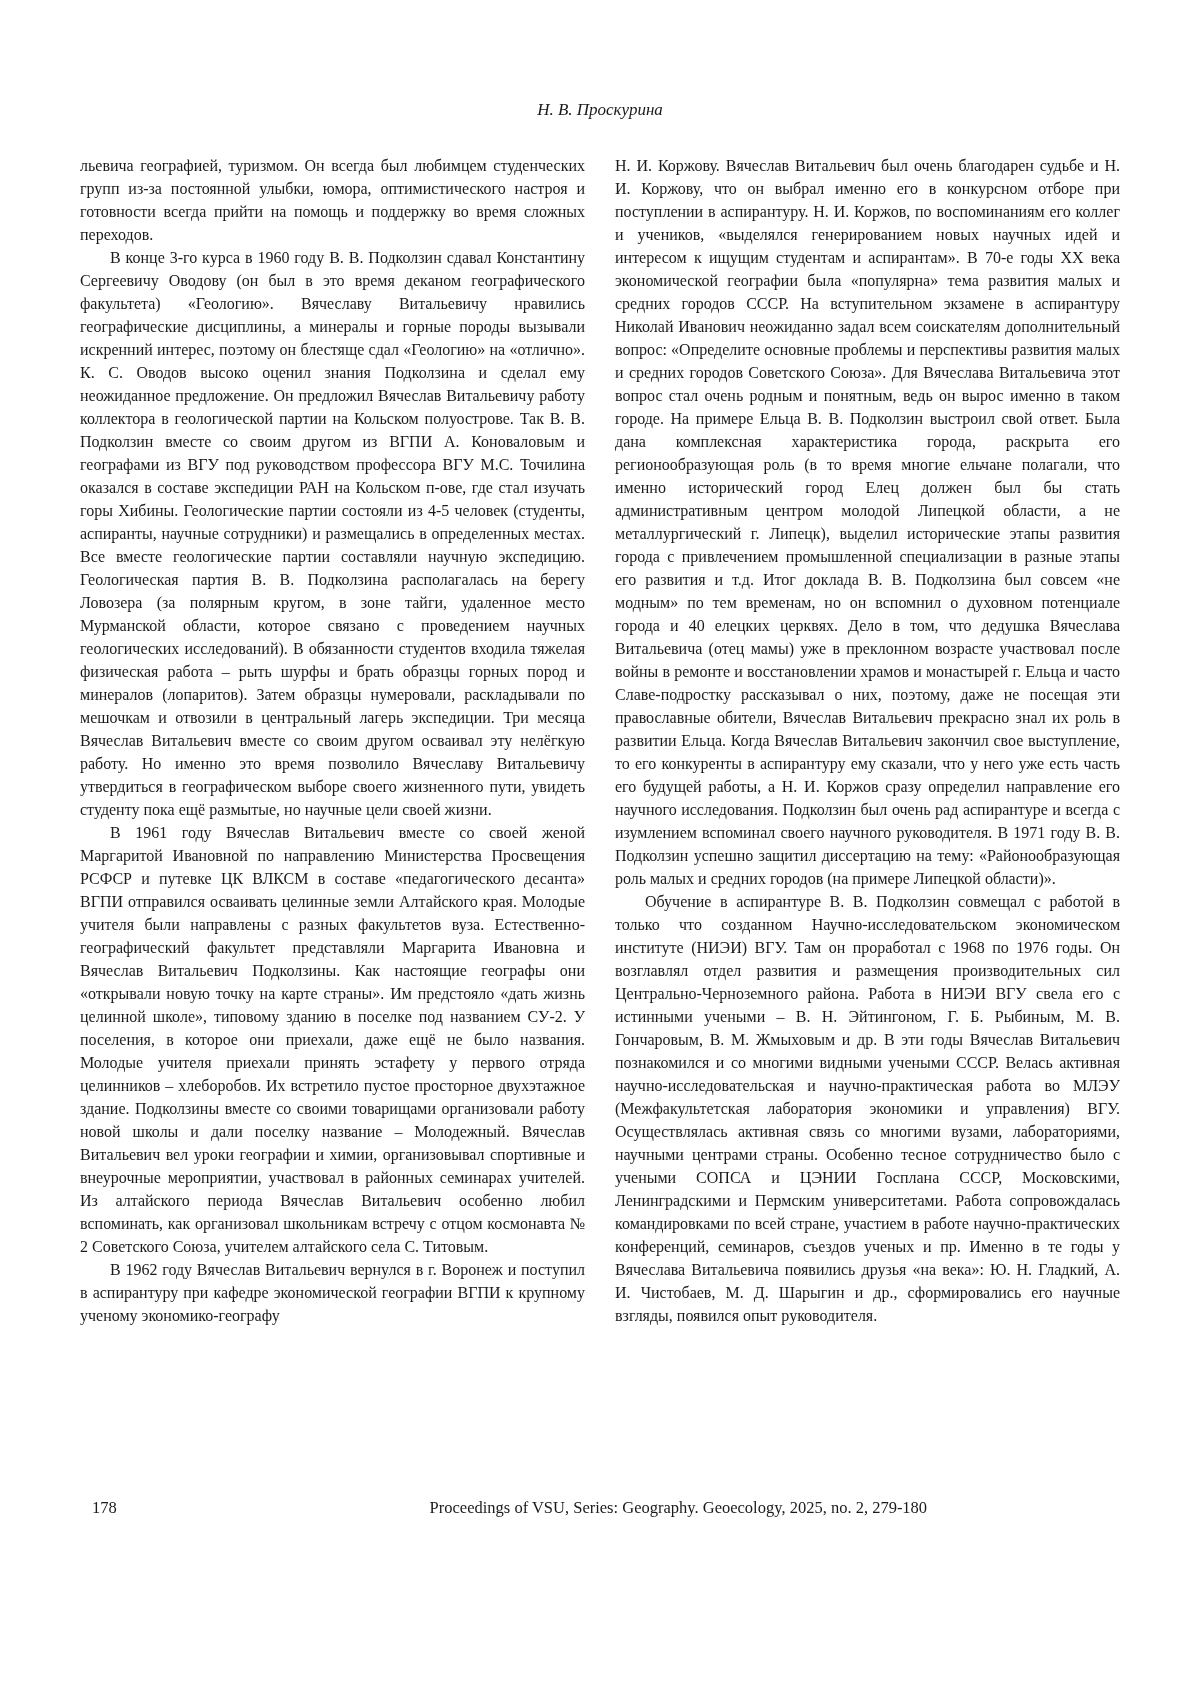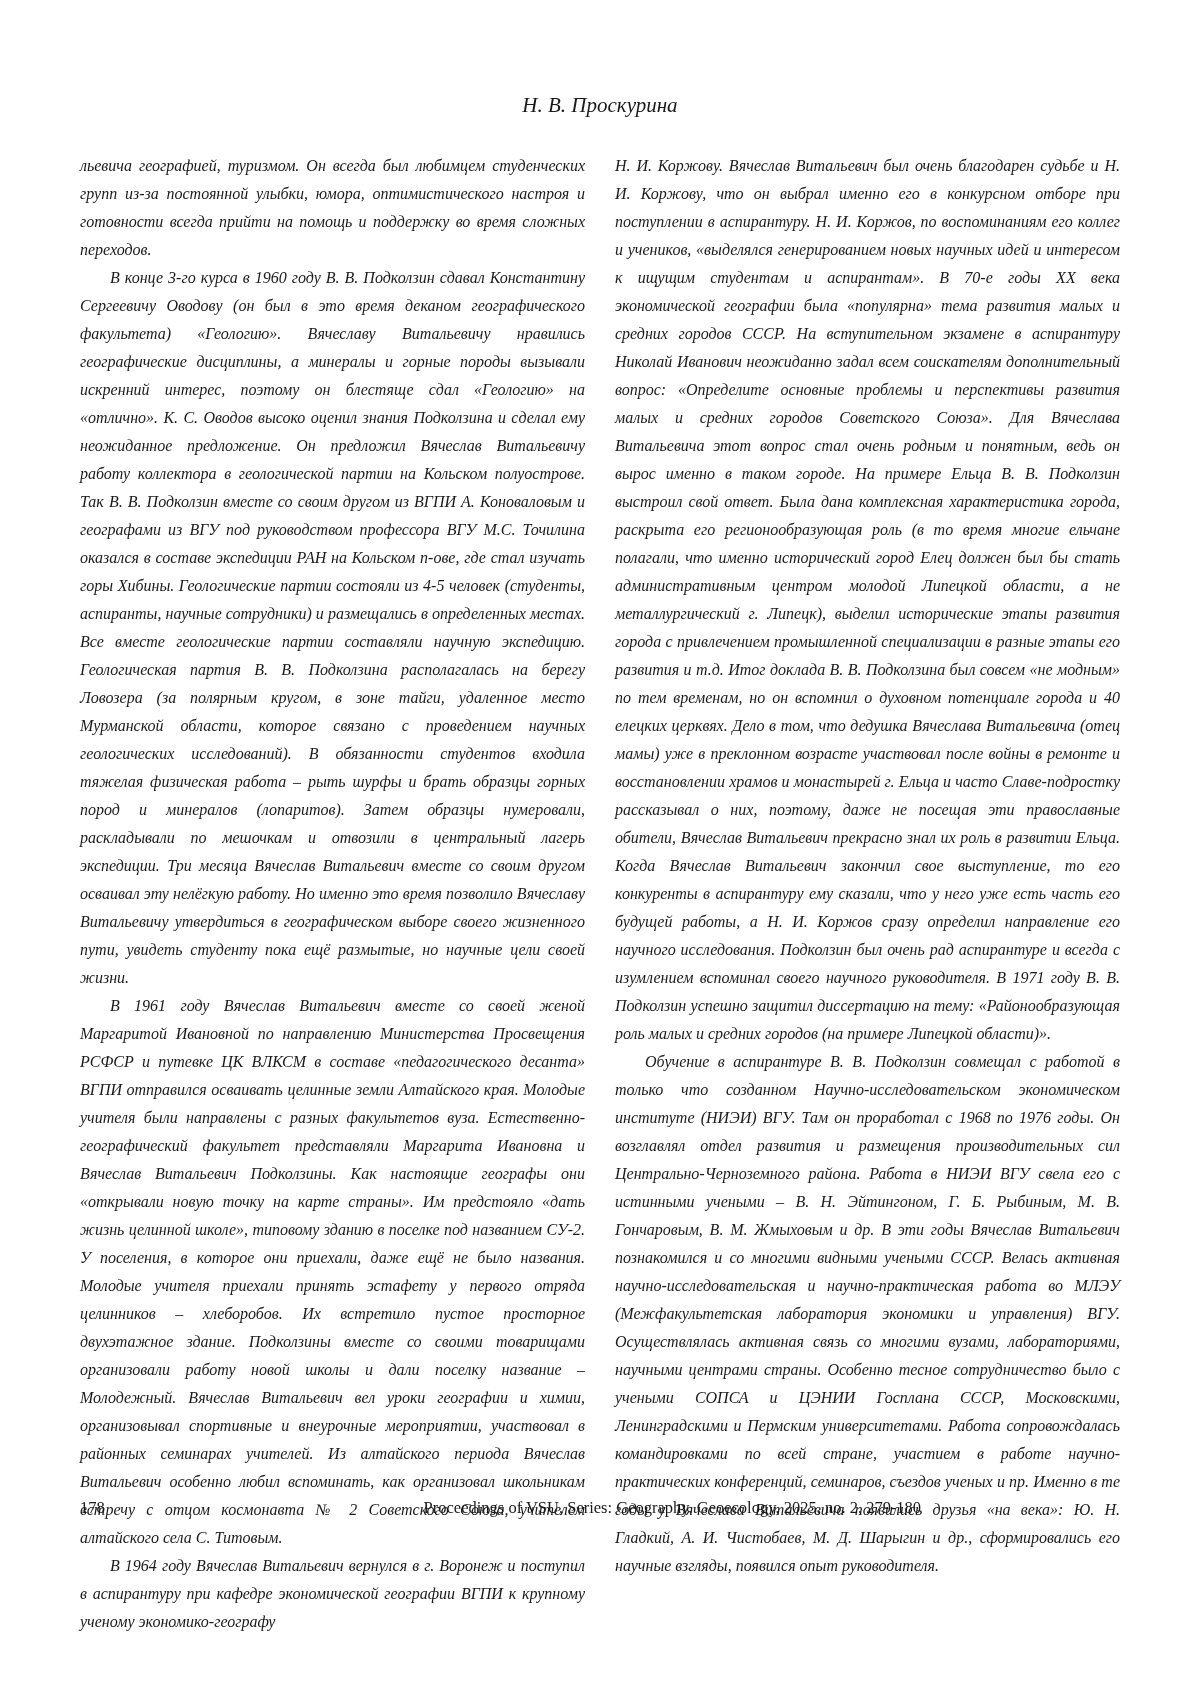--- a/index.html
+++ b/index.html
@@ -14,73 +14,73 @@
     margin: 0 auto;
     background: #ffffff;
     box-sizing: border-box;
     padding: 92px 80px 0 80px;
     font-family: "Liberation Serif", "DejaVu Serif", serif;
     color: #1a1a1a;
   }
   .running-head {
     text-align: center;
     font-style: italic;
-    font-size: 21px;
-    margin: 1px 0 34px 0;
+    font-size: 17px;
+    margin: 8px 0 34px 0;
   }
   .columns {
     display: flex;
     justify-content: space-between;
   }
   .col {
     width: 505px;
     font-size: 16px;
-    line-height: 28px;
+    line-height: 23px;
     text-align: justify;
     hyphens: auto;
-    font-style: italic;
   }
   .col p {
     margin: 0;
     text-indent: 30px;
   }
   .col p.no-indent {
     text-indent: 0;
   }
   .footer {
     position: absolute;
     left: 80px;
     right: 80px;
     top: 1498px;
     display: flex;
     align-items: baseline;
     font-size: 16.5px;
   }
   .footer .page-number {
     flex: 0 0 auto;
+    margin-left: 12px;
   }
   .footer .journal-line {
     flex: 1 1 auto;
     text-align: center;
     padding-left: 120px;
   }
 </style>
 </head>
 <body>
 
 <div class="page">
 
   <div class="running-head">Н. В. Проскурина</div>
 
   <div class="columns">
     <div class="col">
         <p class="no-indent">льевича географией, туризмом. Он всегда был любимцем студенческих групп из-за постоянной улыбки, юмора, оптимистического настроя и готовности всегда прийти на помощь и поддержку во время сложных переходов.</p>
         <p>В конце 3-го курса в 1960 году В. В. Подколзин сдавал Константину Сергеевичу Оводову (он был в это время деканом географического факультета) «Геологию». Вячеславу Витальевичу нравились географические дисциплины, а минералы и горные породы вызывали искренний интерес, поэтому он блестяще сдал «Геологию» на «отлично». К. С. Оводов высоко оценил знания Подколзина и сделал ему неожиданное предложение. Он предложил Вячеслав Витальевичу работу коллектора в геологической партии на Кольском полуострове. Так В. В. Подколзин вместе со своим другом из ВГПИ А. Коноваловым и географами из ВГУ под руководством профессора ВГУ М.С. Точилина оказался в составе экспедиции РАН на Кольском п-ове, где стал изучать горы Хибины. Геологические партии состояли из 4-5 человек (студенты, аспиранты, научные сотрудники) и размещались в определенных местах. Все вместе геологические партии составляли научную экспедицию. Геологическая партия В. В. Подколзина располагалась на берегу Ловозера (за полярным кругом, в зоне тайги, удаленное место Мурманской области, которое связано с проведением научных геологических исследований). В обязанности студентов входила тяжелая физическая работа – рыть шурфы и брать образцы горных пород и минералов (лопаритов). Затем образцы нумеровали, раскладывали по мешочкам и отвозили в центральный лагерь экспедиции. Три месяца Вячеслав Витальевич вместе со своим другом осваивал эту нелёгкую работу. Но именно это время позволило Вячеславу Витальевичу утвердиться в географическом выборе своего жизненного пути, увидеть студенту пока ещё размытые, но научные цели своей жизни.</p>
         <p>В 1961 году Вячеслав Витальевич вместе со своей женой Маргаритой Ивановной по направлению Министерства Просвещения РСФСР и путевке ЦК ВЛКСМ в составе «педагогического десанта» ВГПИ отправился осваивать целинные земли Алтайского края. Молодые учителя были направлены с разных факультетов вуза. Естественно-географический факультет представляли Маргарита Ивановна и Вячеслав Витальевич Подколзины. Как настоящие географы они «открывали новую точку на карте страны». Им предстояло «дать жизнь целинной школе», типовому зданию в поселке под названием СУ-2. У поселения, в которое они приехали, даже ещё не было названия. Молодые учителя приехали принять эстафету у первого отряда целинников – хлеборобов. Их встретило пустое просторное двухэтажное здание. Подколзины вместе со своими товарищами организовали работу новой школы и дали поселку название – Молодежный. Вячеслав Витальевич вел уроки географии и химии, организовывал спортивные и внеурочные мероприятии, участвовал в районных семинарах учителей. Из алтайского периода Вячеслав Витальевич особенно любил вспоминать, как организовал школьникам встречу с отцом космонавта № 2 Советского Союза, учителем алтайского села С. Титовым.</p>
-        <p>В 1964 году Вячеслав Витальевич вернулся в г. Воронеж и поступил в аспирантуру при кафедре экономической географии ВГПИ к крупному ученому экономико-географу</p>
+        <p>В 1962 году Вячеслав Витальевич вернулся в г. Воронеж и поступил в аспирантуру при кафедре экономической географии ВГПИ к крупному ученому экономико-географу</p>
       </div>
     <div class="col">
         <p class="no-indent">Н. И. Коржову. Вячеслав Витальевич был очень благодарен судьбе и Н. И. Коржову, что он выбрал именно его в конкурсном отборе при поступлении в аспирантуру. Н. И. Коржов, по воспоминаниям его коллег и учеников, «выделялся генерированием новых научных идей и интересом к ищущим студентам и аспирантам». В 70-е годы XX века экономической географии была «популярна» тема развития малых и средних городов СССР. На вступительном экзамене в аспирантуру Николай Иванович неожиданно задал всем соискателям дополнительный вопрос: «Определите основные проблемы и перспективы развития малых и средних городов Советского Союза». Для Вячеслава Витальевича этот вопрос стал очень родным и понятным, ведь он вырос именно в таком городе. На примере Ельца В. В. Подколзин выстроил свой ответ. Была дана комплексная характеристика города, раскрыта его регионообразующая роль (в то время многие ельчане полагали, что именно исторический город Елец должен был бы стать административным центром молодой Липецкой области, а не металлургический г. Липецк), выделил исторические этапы развития города с привлечением промышленной специализации в разные этапы его развития и т.д. Итог доклада В. В. Подколзина был совсем «не модным» по тем временам, но он вспомнил о духовном потенциале города и 40 елецких церквях. Дело в том, что дедушка Вячеслава Витальевича (отец мамы) уже в преклонном возрасте участвовал после войны в ремонте и восстановлении храмов и монастырей г. Ельца и часто Славе-подростку рассказывал о них, поэтому, даже не посещая эти православные обители, Вячеслав Витальевич прекрасно знал их роль в развитии Ельца. Когда Вячеслав Витальевич закончил свое выступление, то его конкуренты в аспирантуру ему сказали, что у него уже есть часть его будущей работы, а Н. И. Коржов сразу определил направление его научного исследования. Подколзин был очень рад аспирантуре и всегда с изумлением вспоминал своего научного руководителя. В 1971 году В. В. Подколзин успешно защитил диссертацию на тему: «Районообразующая роль малых и средних городов (на примере Липецкой области)».</p>
         <p>Обучение в аспирантуре В. В. Подколзин совмещал с работой в только что созданном Научно-исследовательском экономическом институте (НИЭИ) ВГУ. Там он проработал с 1968 по 1976 годы. Он возглавлял отдел развития и размещения производительных сил Центрально-Черноземного района. Работа в НИЭИ ВГУ свела его с истинными учеными – В. Н. Эйтингоном, Г. Б. Рыбиным, М. В. Гончаровым, В. М. Жмыховым и др. В эти годы Вячеслав Витальевич познакомился и со многими видными учеными СССР. Велась активная научно-исследовательская и научно-практическая работа во МЛЭУ (Межфакультетская лаборатория экономики и управления) ВГУ. Осуществлялась активная связь со многими вузами, лабораториями, научными центрами страны. Особенно тесное сотрудничество было с учеными СОПСА и ЦЭНИИ Госплана СССР, Московскими, Ленинградскими и Пермским университетами. Работа сопровождалась командировками по всей стране, участием в работе научно-практических конференций, семинаров, съездов ученых и пр. Именно в те годы у Вячеслава Витальевича появились друзья «на века»: Ю. Н. Гладкий, А. И. Чистобаев, М. Д. Шарыгин и др., сформировались его научные взгляды, появился опыт руководителя.</p>
       </div>
   </div>
 
   <div class="footer">
     <span class="page-number">178</span>
     <span class="journal-line">Proceedings of VSU, Series: Geography. Geoecology, 2025, no. 2, 279-180</span>

